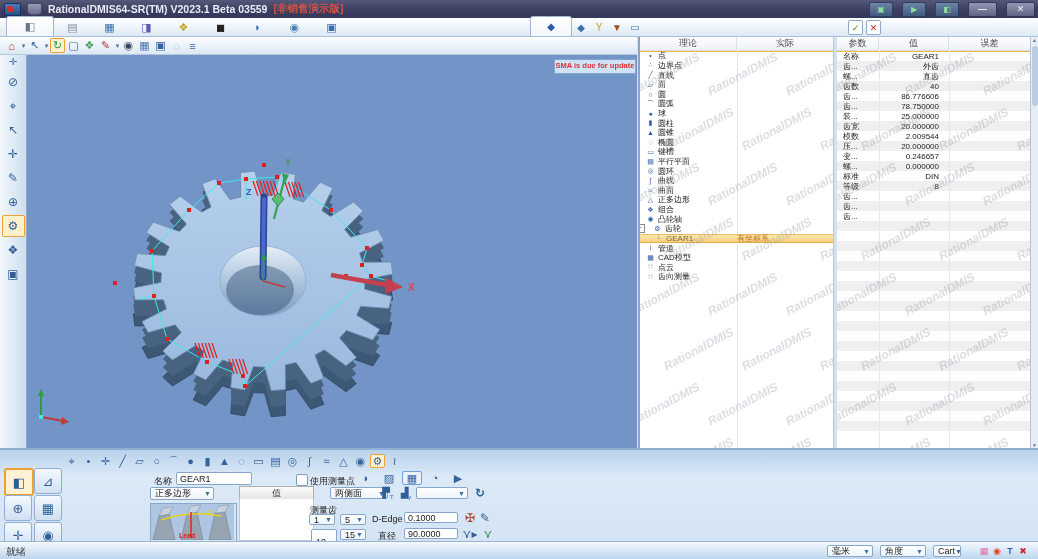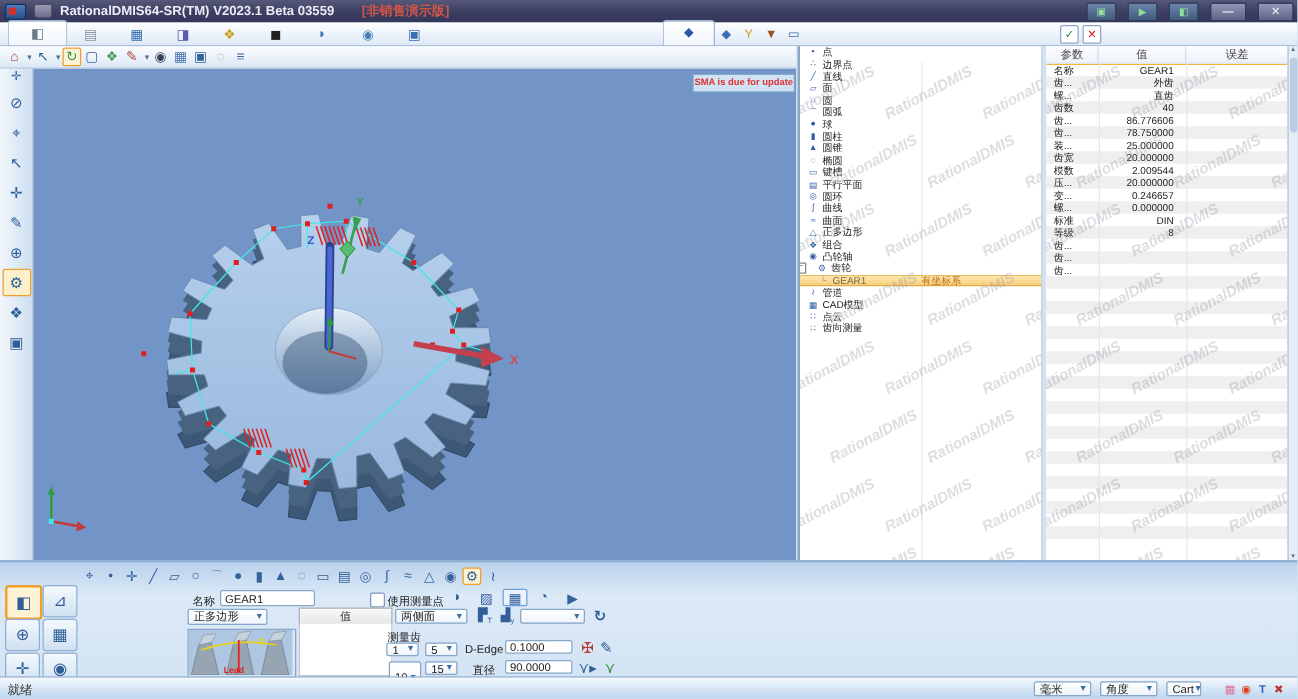--- a/index.html
+++ b/index.html
@@ -11,21 +11,21 @@
   }
   .abs{position:absolute}
   
   #titlebar{left:0;top:0;width:1038px;height:18px;
     background:linear-gradient(#565879,#3a3c60 60%,#34365a);
     display:flex;align-items:center;color:#e9ebf5;font-weight:bold;
     font-size:10.5px;padding-left:4px;box-sizing:border-box;gap:6px}
   .logo{width:15px;height:11px;border-radius:2px;position:relative;background:linear-gradient(#4a7ec0,#24508c);border:1px solid #16305c}
   .logo:after{content:"";position:absolute;left:2px;top:2px;width:6px;height:6px;background:#d03028;border-radius:1px}
   .ghost-ico{width:13px;height:10px;background:linear-gradient(#9a9cb4,#6b6d8a);border-radius:2px 2px 4px 4px;border:1px solid #4a4c6c}
-  #titlebar .demo{color:#d05548;margin-left:16px}
+  #titlebar .demo{color:#d05548;margin-left:0}
   #titlebar .spacer{flex:1}
   .tb-tool{width:22px;height:13px;border-radius:2px;background:linear-gradient(#6d86a8,#41597c);border:1px solid #2c3f5e;margin-right:3px;
     display:flex;align-items:center;justify-content:center;font-size:8px;color:#8fe09a}
   .win-btn{width:27px;height:13px;border-radius:2px;margin-right:3px;
     background:linear-gradient(#9297b4,#5f6485);border:1px solid #33355a;
     color:#f0f0f8;font-size:9px;line-height:12px;text-align:center;font-weight:bold}
   
   #tabstrip{left:0;top:18px;width:1038px;height:19px;
     background:linear-gradient(#feffff,#dde9f6);border-bottom:1px solid #aabfda;
     display:flex;align-items:flex-end;box-sizing:border-box}
@@ -286,20 +286,24 @@
       <line x1="236" y1="226" x2="258" y2="232" stroke="#c23a3a" stroke-width="1.6"></line>
       <line x1="14" y1="362" x2="14" y2="340" stroke="#2f9a48" stroke-width="2"></line>
       <polygon points="11,341 17,341 14,334" fill="#2f9a48"></polygon>
       <line x1="14" y1="362" x2="36" y2="366" stroke="#c23a3a" stroke-width="2"></line>
       <polygon points="35,362 42,367 34,370" fill="#c23a3a"></polygon>
       <rect x="12" y="360" width="4" height="4" fill="#40e8e8"></rect>
     </svg></div>
 <div class="vp-badge">SMA is due for update</div>
 
 <div id="treepanel" class="abs side-panel">
+  <div class="panel-hdr">
+    <div class="hdr-cell" style="width:97px">理论</div>
+    <div class="hdr-cell" style="flex:1;border-right:none">实际</div>
+  </div>
   <div class="colline" style="left:97px"></div>
   <div id="treebody">
       <div class="trow">
         <span class="ticon">•</span>
         <span class="tlabel">点</span>
       </div>
       <div class="trow">
         <span class="ticon">∴</span>
         <span class="tlabel">边界点</span>
       </div>
@@ -724,21 +728,21 @@
       <circle cx="58" cy="9" r="2" fill="none" stroke="#e8d020" stroke-width="1"></circle>
       <line x1="40" y1="8" x2="40" y2="34" stroke="#e02020" stroke-width="1.4"></line>
       <text x="28" y="34" font-size="7" fill="#e02020" font-weight="bold">Lead</text>
     </svg>
   </div>
 
   <div style="position:absolute;left:239px;top:36px;width:73px;height:13px;background:linear-gradient(#fafafa,#e4e4e4);
        border:1px solid #b0b0b0;text-align:center;font-size:9px;line-height:13px;color:#333">值</div>
   <div style="position:absolute;left:239px;top:49px;width:73px;height:41px;background:#fff;border:1px solid #c0c8d4;border-top:none"></div>
 
-  <div class="ddx" style="left:316px;top:37px;width:58px;height:12px">
+  <div class="ddx" style="left:330px;top:37px;width:58px;height:12px">
     <span>两侧面</span>
       <span class="dca">▼</span>
   </div>
   <span class="ricon" style="left:380px;top:37px;font-size:10px">▛<sub style="font-size:6px">T</sub></span>
   <span class="ricon" style="left:398px;top:37px;font-size:10px">▟<sub style="font-size:6px">y</sub></span>
   <div class="ddx" style="left:416px;top:37px;width:52px;height:12px">
     <span></span>
       <span class="dca">▼</span>
   </div>
   <span class="ricon" style="left:472px;top:36px;font-weight:bold">↻</span>

